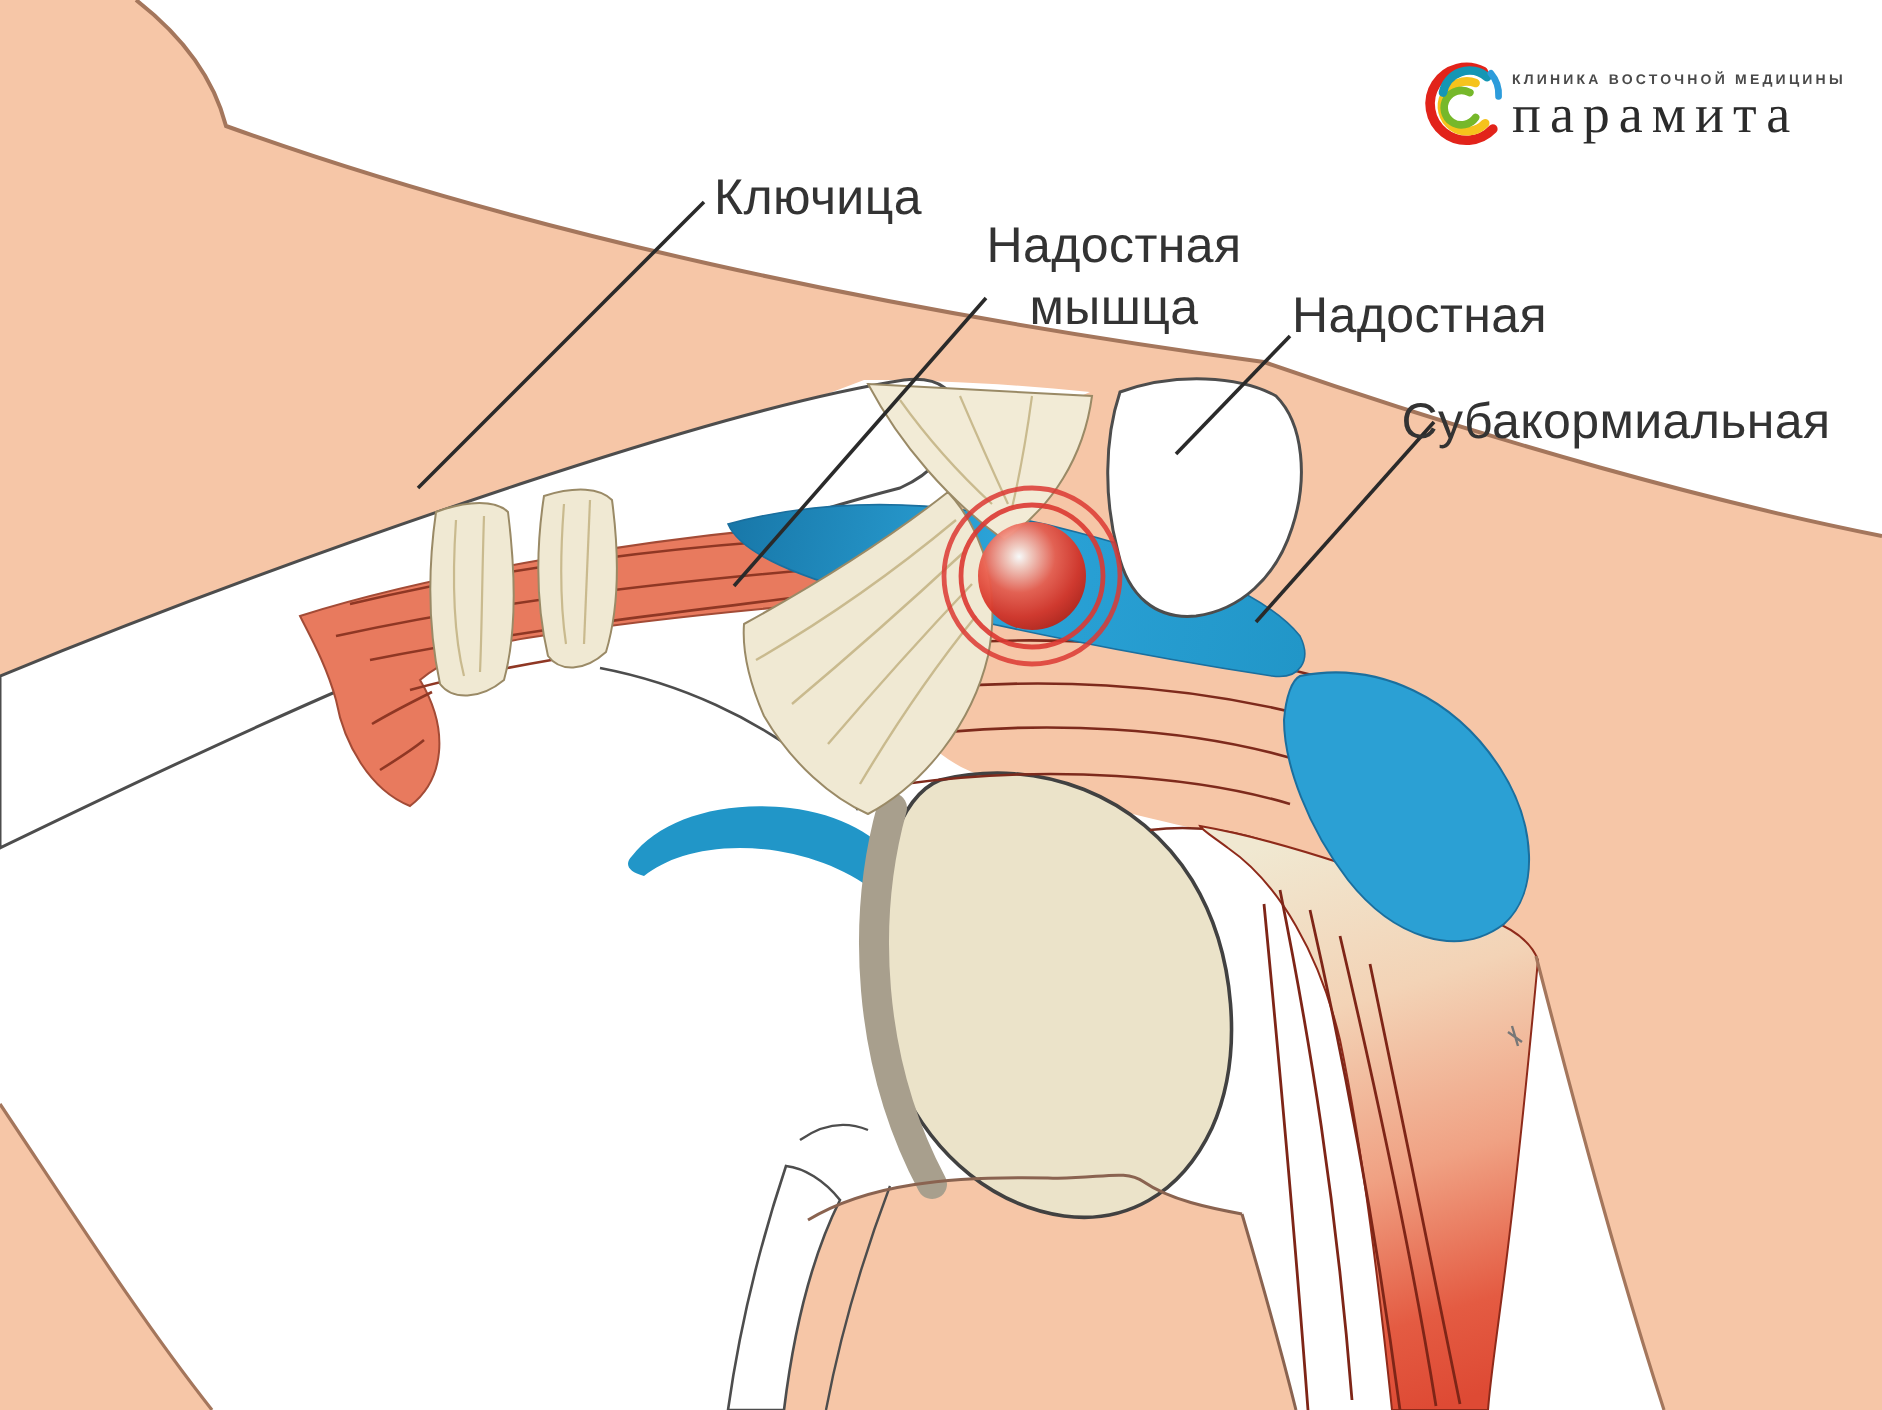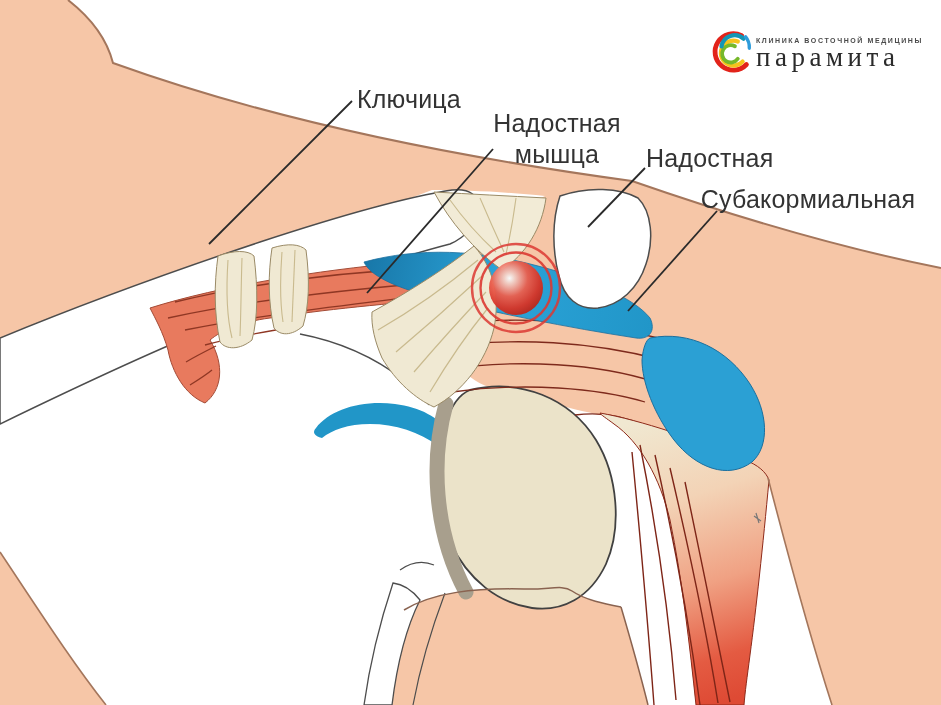--- a/index.html
+++ b/index.html
@@ -4,21 +4,21 @@
 <style>
   html,body{margin:0;padding:0;background:#fff;}
   #stage{position:relative;width:941px;height:705px;background:#ffffff;overflow:hidden;
          font-family:"Liberation Sans",sans-serif;}
   #art{position:absolute;left:0;top:0;}
   .lbl{position:absolute;color:#333333;font-size:25px;line-height:30px;letter-spacing:.2px;}
   .lbl.center{text-align:center;}
   #lbl-clavicle{left:357px;top:84px;}
   #lbl-supraspinatus{left:468px;top:108px;width:178px;line-height:31px;}
   #lbl-acromion{left:646px;top:143px;}
-  #lbl-bursa{left:698px;top:184px;width:220px;line-height:30px;}
+  #lbl-bursa{left:698px;top:196px;width:220px;line-height:30px;}
   #logo{position:absolute;left:710px;top:24px;width:210px;height:58px;display:flex;align-items:center;}
   #logo-mark{width:46px;height:52px;flex:0 0 auto;}
   #logo-text{margin-left:0;}
   #logo-tagline{display:block;font-size:7px;font-weight:bold;letter-spacing:1.6px;color:#4a4a4a;
                 font-family:"Liberation Sans",sans-serif;white-space:nowrap;}
   #logo-brand{display:block;font-size:27px;letter-spacing:4.5px;color:#2b2b2b;line-height:26px;
               font-family:"Liberation Serif",serif;white-space:nowrap;}
 </style>
 </head>
 <body>

